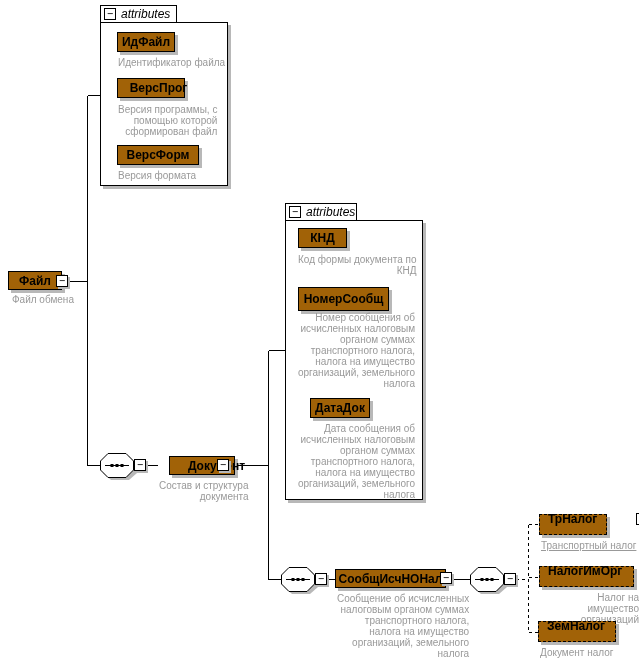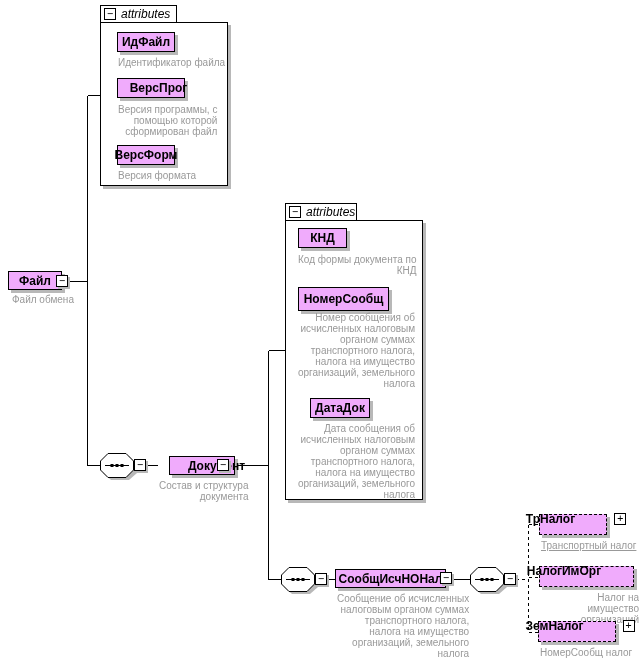--- a/index.html
+++ b/index.html
@@ -1,23 +1,23 @@
 <!DOCTYPE html>
 <html><head>
 <meta charset="utf-8">
 <style>
   html,body{margin:0;padding:0;background:#fff;}
   #stage{position:relative;width:639px;height:667px;background:#ffffff;
          font-family:"Liberation Sans",sans-serif;overflow:hidden;}
   svg.wires{position:absolute;left:0;top:0;z-index:0;}
-  .el{position:absolute;z-index:2;background:#f0abfc;border:1px solid #000;
+  .el{position:absolute;z-index:2;background:#a16207;border:1px solid #000;
       box-shadow:3px 3px 0 #b8b8b8;display:flex;align-items:center;
       justify-content:center;font-weight:bold;font-size:12px;color:#000;
       box-sizing:border-box;white-space:nowrap;}
-  .el.dashed{border:1px dashed #000;
+  .el.dashed{border:1px dashed #000;justify-content:space-between;
              padding:0 2px 12px 8px;gap:39px;}
   .panel{position:absolute;z-index:1;background:#fff;border:1px solid #000;
          box-shadow:3px 3px 0 #b8b8b8;box-sizing:border-box;}
   .tab{position:absolute;z-index:2;background:#fff;border:1px solid #000;
        box-sizing:border-box;display:flex;align-items:center;gap:5px;
        padding-left:3px;font-size:12px;font-style:italic;}
   .xp{width:12px;height:12px;min-width:12px;border:1px solid #000;background:#fff;
       font-size:10px;line-height:10px;text-align:center;box-sizing:border-box;
       box-shadow:2px 2px 0 #b8b8b8;font-weight:normal;font-style:normal;
       font-family:"DejaVu Sans Mono",monospace;}
@@ -83,21 +83,21 @@
     <div class="el" style="left:16px;top:9px;width:58px;height:20px;">
       <span>ИдФайл</span>
     </div>
     <div class="ann" style="left:17px;top:34px;">Идентификатор файла</div>
     <div class="el" style="left:16px;top:55px;width:68px;height:20px;padding-left:15px;">
       <span>ВерсПрог</span>
     </div>
     <div class="ann" style="left:17px;top:81px;">Версия программы, с
 помощью которой
 сформирован файл</div>
-    <div class="el" style="left:16px;top:122px;width:58px;height:20px;">
+    <div class="el" style="left:16px;top:122px;width:82px;height:20px;">
       <span>ВерсФорм</span>
     </div>
     <div class="ann" style="left:17px;top:147px;">Версия формата</div>
   </div>
 
   <div class="octgroup" style="left:100px;top:453px;">
     <svg width="38" height="28">
       <use href="#seq-octagon"></use>
     </svg>
     <span class="xp">−</span>
@@ -177,15 +177,15 @@
     <span>НалогИмОрг</span>
     <span class="xp flat">+</span>
   </div>
   <div class="ann" style="left:541px;top:592px;margin-left:22px;">Налог на имущество
 организаций</div>
 
   <div class="el dashed" style="left:538px;top:621px;width:78px;height:21px;">
     <span>ЗемНалог</span>
     <span class="xp flat">+</span>
   </div>
-  <div class="ann" style="left:540px;top:647px;">НомерСообщ налог</div>
+  <div class="ann" style="left:540px;top:647px;">Документ налог</div>
 
 </div>
 
 </body></html>

